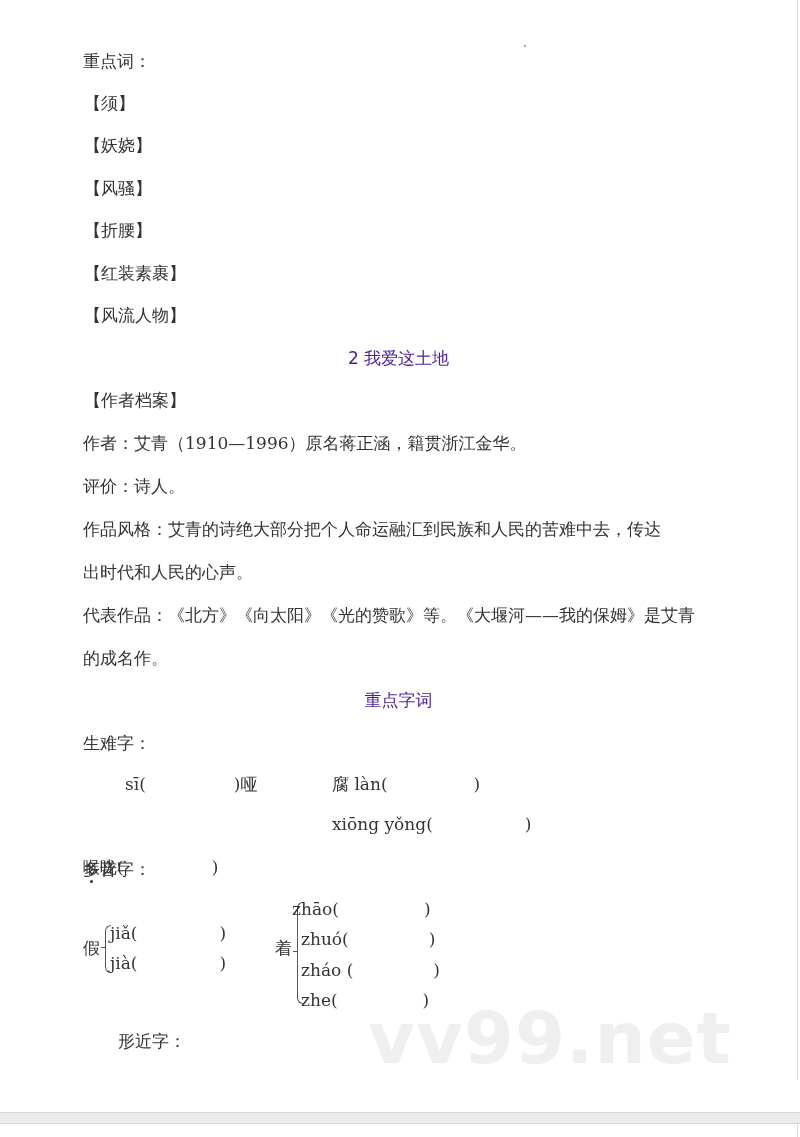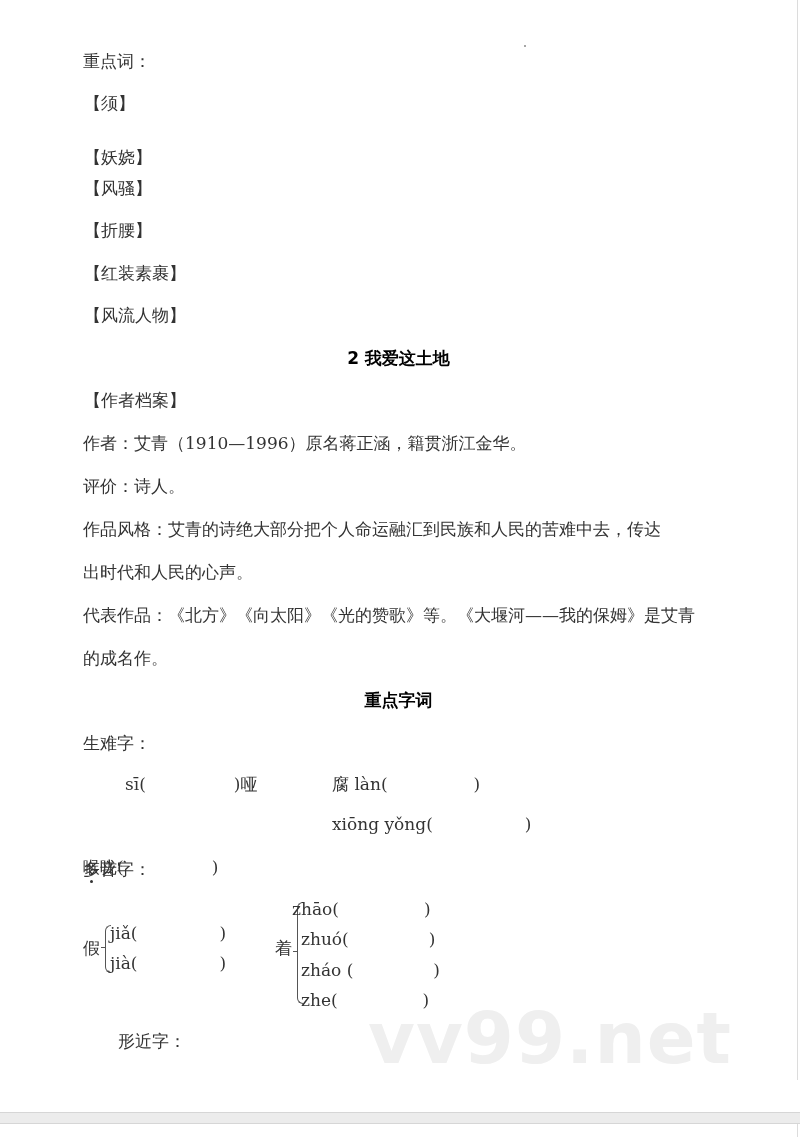--- a/index.html
+++ b/index.html
@@ -17,21 +17,21 @@
     position: absolute; left: 0; top: 1112px; width: 800px; height: 12px;
     background: #ececec; border-top: 1px solid #d6d6d6; border-bottom: 1px solid #d6d6d6;
     box-sizing: border-box;
   }
   .next-page {
     position: absolute; left: 0; top: 1124px; width: 797px; height: 13px;
     background: #ffffff; border-right: 1px solid #dcdcdc;
   }
   .speck { position: absolute; left: 524px; top: 45px; width: 2px; height: 2px; background: #888; border-radius: 1px; }
   .line { position: absolute; font-size: 17px; line-height: 22px; white-space: nowrap; }
-  .bold { font-weight: bold; color: #000000; font-family: "DejaVu Sans", "Liberation Sans", sans-serif; }
+  .bold { font-weight: normal; color: #4c1d95; font-family: "DejaVu Sans", "Liberation Sans", sans-serif; }
   .center { left: 0; width: 797px; text-align: center; }
   .blank { display: inline-block; }
   .brace {
     position: absolute; border: 1px solid #555; border-right: none;
     border-radius: 6px 0 0 6px; width: 5px;
   }
   .brace-mid {
     position: absolute; width: 5px; height: 1px; background: #555;
   }
   .watermark {
@@ -47,21 +47,21 @@
   }
 </style>
 </head>
 <body>
 
 <div class="page">
   <div class="speck"></div>
 
   <div class="line" style="left:83px; top:50px;">重点词：</div>
   <div class="line" style="left:84px; top:92px;">【须】</div>
-  <div class="line" style="left:84px; top:134px;margin-top:12px;">【妖娆】</div>
+  <div class="line" style="left:84px; top:134px;">【妖娆】</div>
   <div class="line" style="left:84px; top:177px;">【风骚】</div>
   <div class="line" style="left:84px; top:219px;">【折腰】</div>
   <div class="line" style="left:84px; top:262px;">【红装素裹】</div>
   <div class="line" style="left:84px; top:304px;">【风流人物】</div>
 
   <div class="line bold center" style="top:347px; padding-left:0px;">2 我爱这土地</div>
   <div class="line" style="left:84px; top:389px;">【作者档案】</div>
   <div class="line" style="left:83px; top:432px;">作者：艾青（1910—1996）原名蒋正涵，籍贯浙江金华。</div>
   <div class="line" style="left:83px; top:475px;">评价：诗人。</div>
   <div class="line" style="left:83px; top:518px;">作品风格：艾青的诗绝大部分把个人命运融汇到民族和人民的苦难中去，传达</div>

